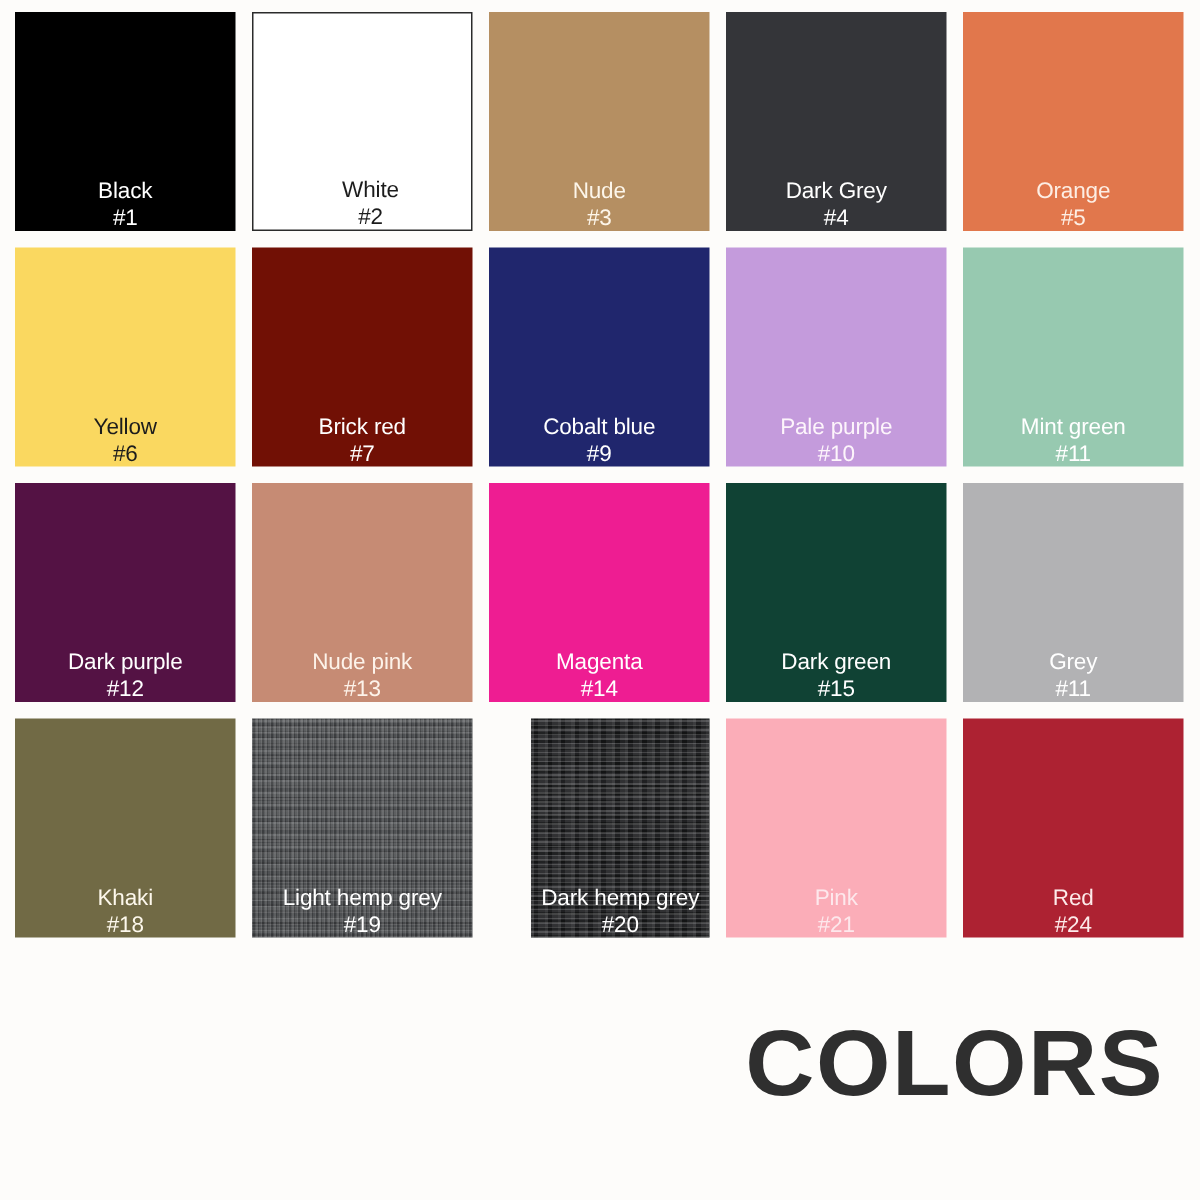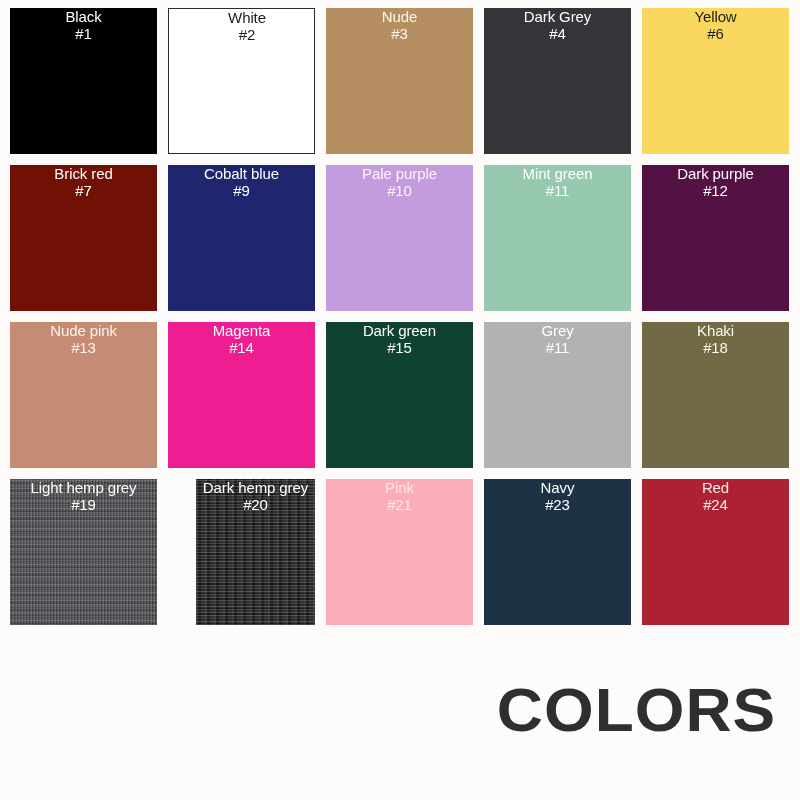--- a/index.html
+++ b/index.html
@@ -27,21 +27,21 @@
     display: grid;
     grid-template-columns: repeat(5, 147px);
     grid-template-rows: repeat(5, 146px);
     column-gap: 11px;
     row-gap: 11px;
   }
 
   .swatch {
     position: relative;
     display: flex;
-    align-items: flex-start;
+    align-items: flex-end;
     justify-content: center;
     overflow: hidden;
     box-sizing: border-box;
   }
 
   .swatch .label {
     position: relative;
     z-index: 2;
     text-align: center;
     line-height: 1.16;
@@ -153,20 +153,26 @@
           <span class="name">Nude</span>
           <span class="num">#3</span>
         </div>
       </div>
       <div class="swatch" style="background: rgb(52, 53, 57);">
         <div class="label" style="color: rgb(255, 255, 255);">
           <span class="name">Dark Grey</span>
           <span class="num">#4</span>
         </div>
       </div>
+      <div class="swatch" style="background: rgb(225, 119, 76);">
+        <div class="label" style="color: rgb(253, 238, 228);">
+          <span class="name">Orange</span>
+          <span class="num">#5</span>
+        </div>
+      </div>
       <div class="swatch" style="background: rgb(250, 216, 96);">
         <div class="label" style="color: rgb(28, 28, 28);">
           <span class="name">Yellow</span>
           <span class="num">#6</span>
         </div>
       </div>
       <div class="swatch" style="background: rgb(113, 16, 5);">
         <div class="label" style="color: rgb(255, 255, 255);">
           <span class="name">Brick red</span>
           <span class="num">#7</span>
@@ -237,26 +243,20 @@
           <span class="name">Dark hemp grey</span>
           <span class="num">#20</span>
         </div>
       </div>
       <div class="swatch" style="background: rgb(251, 173, 184);">
         <div class="label" style="color: rgb(253, 232, 236);">
           <span class="name">Pink</span>
           <span class="num">#21</span>
         </div>
       </div>
-      <div class="swatch" style="background: rgb(30, 50, 69);">
-        <div class="label" style="color: rgb(255, 255, 255);">
-          <span class="name">Navy</span>
-          <span class="num">#23</span>
-        </div>
-      </div>
       <div class="swatch" style="background: rgb(173, 34, 50);">
         <div class="label" style="color: rgb(253, 234, 234);">
           <span class="name">Red</span>
           <span class="num">#24</span>
         </div>
       </div>
       <div class="wordmark" style="color: rgb(47, 47, 47);">COLORS</div>
     </div>
 </div>
 

